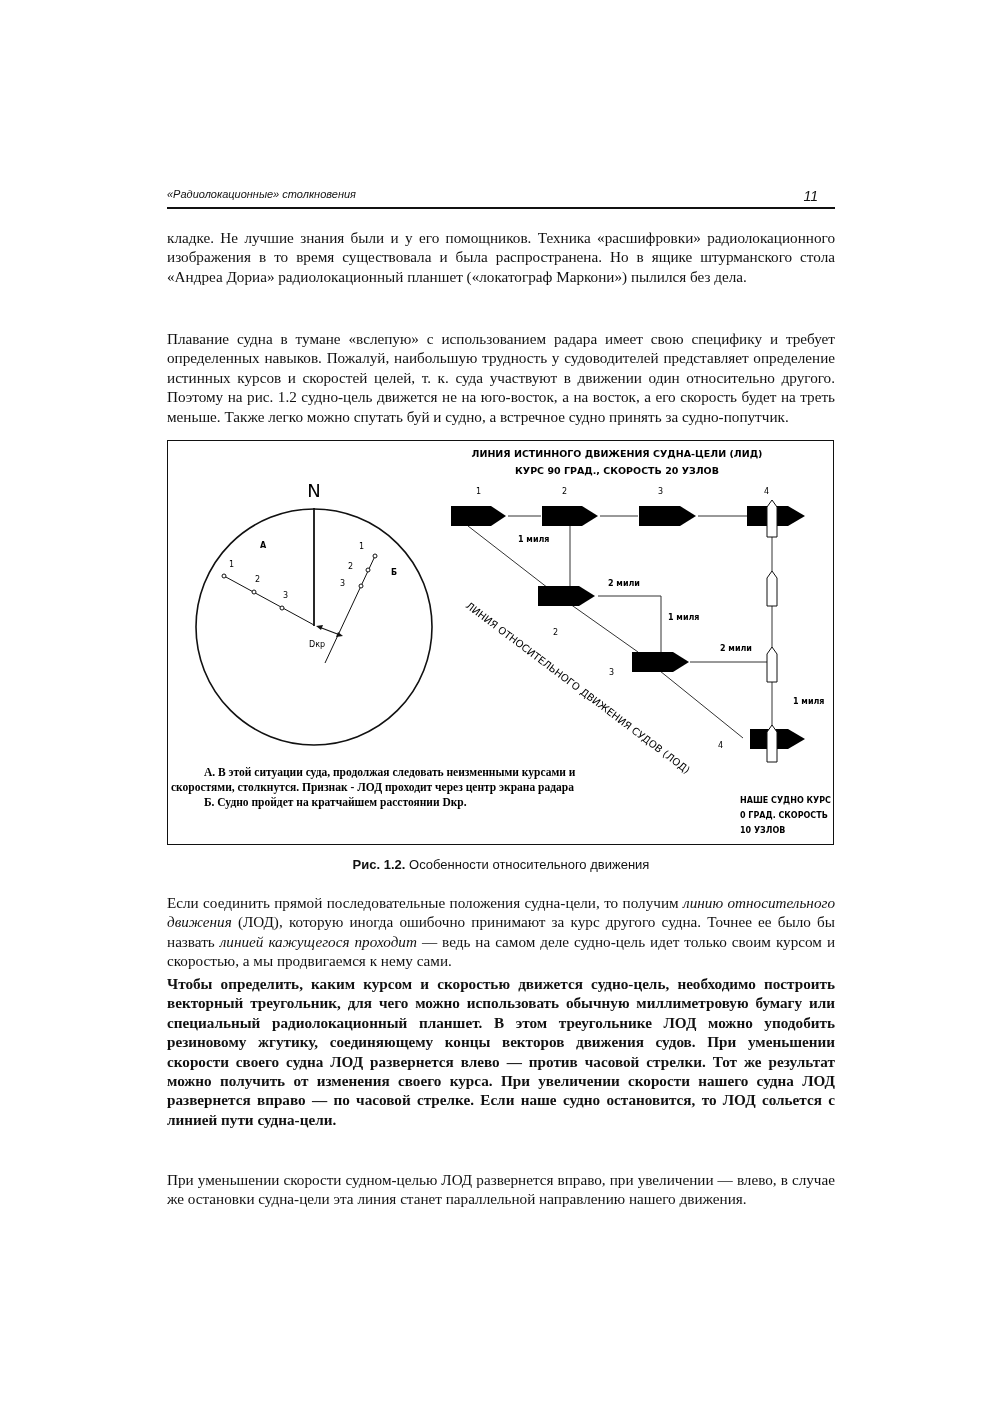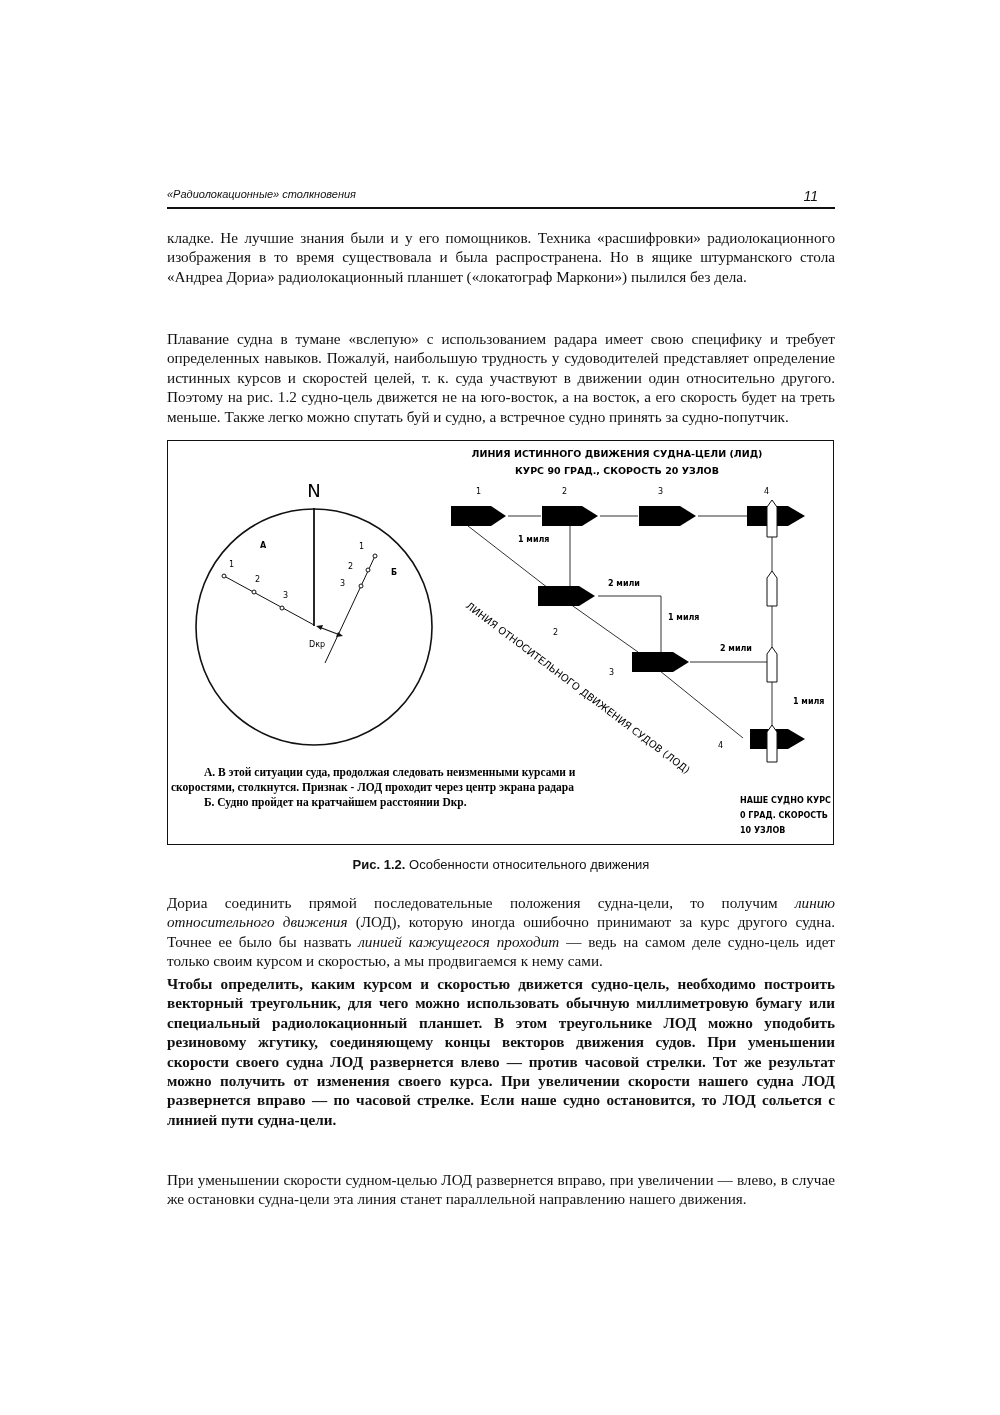--- a/index.html
+++ b/index.html
@@ -128,21 +128,21 @@
     <text x="572" y="377" font-size="8" font-weight="bold" class="svg-sans">0 ГРАД. СКОРОСТЬ</text>
     <text x="572" y="392" font-size="8" font-weight="bold" class="svg-sans">10 УЗЛОВ</text>
   </svg>
 </div>
 
 <div class="caption">
   <b>Рис. 1.2.</b><span> Особенности относительного движения</span>
 </div>
 
 <div class="para" style="top:893px;">
-  <p><span>Дориа соединить прямой последовательные положения судна-цели, то получим </span><em>линию относительного движения</em><span> (ЛОД), которую иногда ошибочно принимают за курс другого судна. Точнее ее было бы назвать </span><em>линией кажущегося проходит</em><span> — ведь на самом деле судно-цель идет только своим курсом и скоростью, а мы продвигаемся к нему сами.</span></p>
+  <p><span>Если соединить прямой последовательные положения судна-цели, то получим </span><em>линию относительного движения</em><span> (ЛОД), которую иногда ошибочно принимают за курс другого судна. Точнее ее было бы назвать </span><em>линией кажущегося проходит</em><span> — ведь на самом деле судно-цель идет только своим курсом и скоростью, а мы продвигаемся к нему сами.</span></p>
 </div>
 
 <div class="para" style="top:974px;font-weight:bold;">
   <p>Чтобы определить, каким курсом и скоростью движется судно-цель, необходимо построить векторный треугольник, для чего можно использовать обычную миллиметровую бумагу или специальный радиолокационный планшет. В этом треугольнике ЛОД можно уподобить резиновому жгутику, соединяющему концы векторов движения судов. При уменьшении скорости своего судна ЛОД развернется влево — против часовой стрелки. Тот же результат можно получить от изменения своего курса. При увеличении скорости нашего судна ЛОД развернется вправо — по часовой стрелке. Если наше судно остановится, то ЛОД сольется с линией пути судна-цели.</p>
 </div>
 
 <div class="para" style="top:1170px;">
   <p>При уменьшении скорости судном-целью ЛОД развернется вправо, при увеличении — влево, в случае же остановки судна-цели эта линия станет параллельной направлению нашего движения.</p>
 </div>
 

